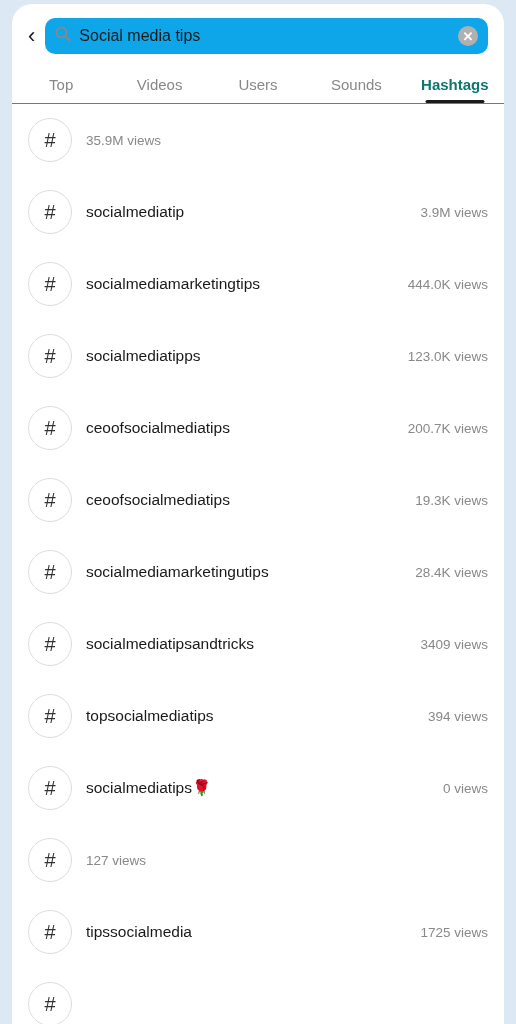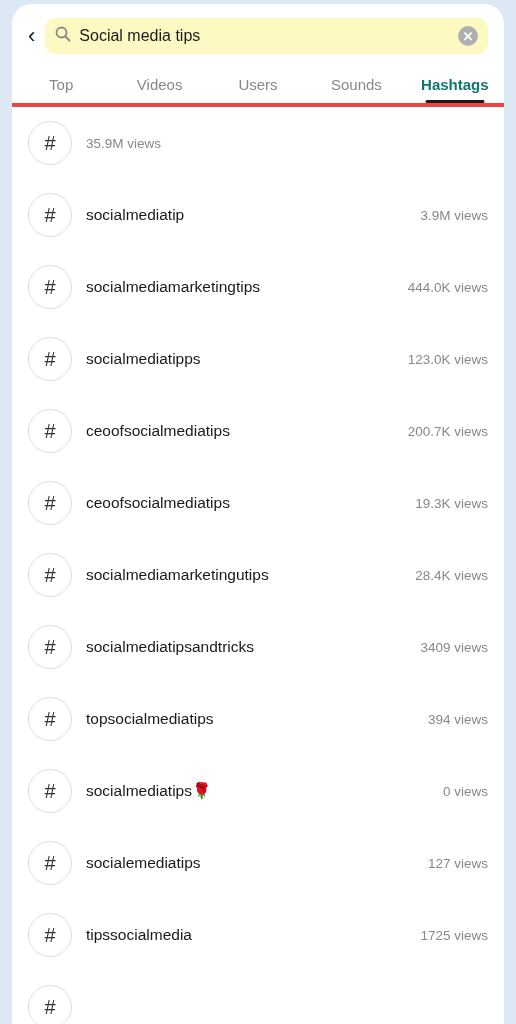--- a/index.html
+++ b/index.html
@@ -66,21 +66,21 @@
       color: #1a1a1a;
       cursor: pointer;
       font-weight: 400;
       line-height: 1;
     }
 
     .search-bar {
       flex: 1;
       display: flex;
       align-items: center;
-      background: #fef9c3;
+      background: #0ea5e9;
       border-radius: 10px;
       padding: 8px 10px;
       gap: 8px;
     }
 
     .search-icon-wrap {
       color: #888;
       font-size: 16px;
     }
 
@@ -102,21 +102,21 @@
       color: white;
       font-size: 13px;
       font-weight: 600;
       line-height: 1;
     }
 
     .tabs-row {
       display: flex;
       align-items: center;
       padding: 4px 0 0 0;
-      border-bottom: 4px solid #ef4444;
+      border-bottom: 1px solid #ef4444;
     }
 
     .tab-item {
       flex: 1;
       text-align: center;
       padding: 10px 0 10px 0;
       font-size: 15px;
       color: #888;
       cursor: pointer;
       position: relative;
@@ -315,21 +315,20 @@
       <span class="result-name">topsocialmediatips</span>
       <span class="result-views">394 views</span>
     </div>
         <div class="result-row">
       <div class="hashtag-circle">#</div>
       <span class="result-name">socialmediatips🌹</span>
       <span class="result-views">0 views</span>
     </div>
         <div class="result-row">
       <div class="hashtag-circle">#</div>
-      <span class="result-name">socialemediatips</span>
       <span class="result-views">127 views</span>
     </div>
         <div class="result-row">
       <div class="hashtag-circle">#</div>
       <span class="result-name">tipssocialmedia</span>
       <span class="result-views">1725 views</span>
     </div>
         <div class="result-row">
       <div class="hashtag-circle">#</div>
 

